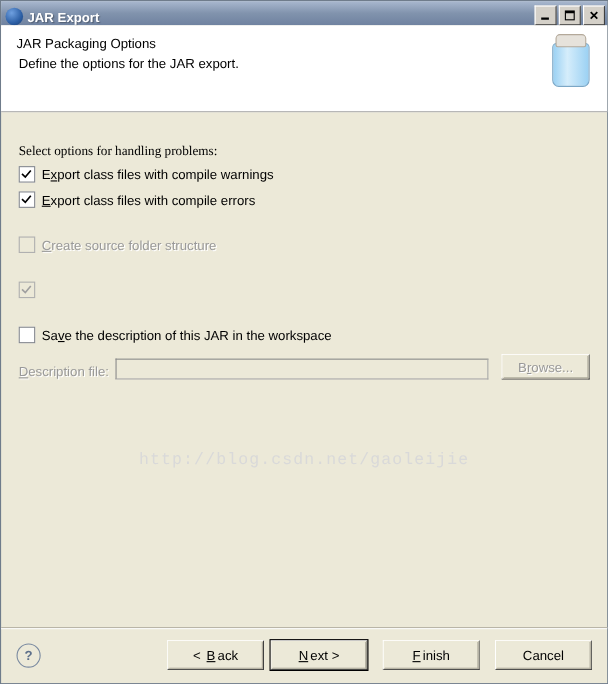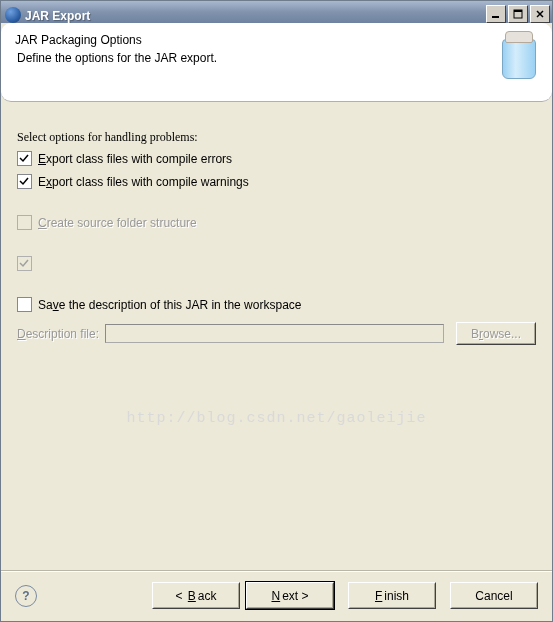--- a/index.html
+++ b/index.html
@@ -2,38 +2,38 @@
 <html><head>
 <meta charset="utf-8">
 <style>
   html,body{margin:0;padding:0;font-family:"Microsoft Sans Serif",Tahoma,sans-serif;font-size:12px;color:#000;background:#fff;}
   .window{width:553px;height:622px;box-sizing:border-box;border:1px solid #6f7c8b;background:#ece9d8;display:flex;flex-direction:column;}
   .titlebar{height:22px;background:linear-gradient(to bottom,#a9b8cf 0%,#8193ad 50%,#6f82a0 100%);display:flex;align-items:flex-end;padding:0 2px 0 4px;color:#fff;}
   .titlebar .app-icon{width:16px;height:16px;background:radial-gradient(circle at 35% 30%,#6fa0e0 0%,#2c5fa5 60%,#1a3c6e 100%);border-radius:50%;margin-right:4px;flex-shrink:0;}
   .titlebar .title{flex:1;font-weight:bold;font-size:12px;text-shadow:1px 1px 1px rgba(0,0,0,.3);}
   .titlebar .winbtn{width:18px;height:16px;margin-left:2px;background:#d4d0c8;border:1px solid #fff;border-right-color:#404040;border-bottom-color:#404040;display:flex;align-items:center;justify-content:center;cursor:pointer;}
   .titlebar .winbtn svg{overflow:visible;}
-  .header{background:#fff;border-bottom:1px solid #b0b0b0;padding:10px 14px 8px 14px;display:flex;align-items:flex-start;min-height:60px;border-radius:10px;}
+  .header{background:#fff;border-bottom:1px solid #b0b0b0;padding:10px 14px 8px 14px;display:flex;align-items:flex-start;min-height:60px;}
   .header-text{flex:1;}
   .header-text .h-title{font-weight:normal;font-size:12px;margin-bottom:4px;}
   .header-text .h-sub{font-size:12px;color:#000;padding-left:2px;}
   .jar-icon{width:40px;height:44px;position:relative;margin-top:4px;}
   .jar-icon .lid{position:absolute;top:-6px;left:7px;width:26px;height:10px;background:#e6e2db;border:1px solid #b4a99a;border-radius:4px 4px 2px 2px;}
   .jar-icon .body{position:absolute;top:2px;left:4px;width:32px;height:38px;background:linear-gradient(to right,#9bd1f3 0%,#d5edfb 40%,#9bd1f3 100%);border:1px solid #7ba7c6;border-radius:4px 4px 6px 6px;}
   .content{flex:1;padding:14px 16px 6px 16px;position:relative;}
   .sect-label{margin:14px 0 6px 0;font-family:Liberation Serif, serif;}
   .cb-row{display:flex;align-items:center;margin:4px 0 8px 0;}
   .cb{width:13px;height:13px;background:#fff;border:1px solid #85898f;margin-right:6px;display:flex;align-items:center;justify-content:center;flex-shrink:0;cursor:pointer;}
   .cb.disabled{background:#ece9d8;border-color:#b0b0b0;cursor:default;}
   .cb svg{width:11px;height:11px;}
   .cb-row.disabled{color:#999;text-shadow:1px 1px 0 #fff;}
   .cb-row label{cursor:pointer;}
   .cb-row.disabled label{cursor:default;text-align:right;}
   .spacer{height:14px;}
-  .file-row{display:flex;align-items:center;margin-top:10px;}
+  .file-row{display:flex;align-items:flex-end;margin-top:10px;}
   .file-row .lbl{color:#999;text-shadow:1px 1px 0 #fff;margin-right:6px;white-space:nowrap;}
   .file-row input{flex:1;height:19px;background:#ece9d8;border:1px solid #aaa;border-top-color:#8a8a8a;border-left-color:#8a8a8a;box-sizing:border-box;padding:0 4px;font-family:inherit;font-size:12px;color:#555;}
   .file-row .button-outer{margin-left:12px;border-top:1px solid #fff;border-left:1px solid #fff;border-right:1px solid #404040;border-bottom:1px solid #404040;}
   .file-row button{width:78px;height:21px;border:1px solid;border-top-color:#ece9d8;border-left-color:#ece9d8;border-right-color:#aca899;border-bottom-color:#aca899;background:#ece9d8;color:#999;text-shadow:1px 1px 0 #fff;font-family:inherit;font-size:12px;cursor:default;}
   .watermark{position:absolute;left:0;right:0;top:308px;text-align:center;color:#d9d9d9;font-size:15px;font-family:"Courier New",monospace;letter-spacing:1px;pointer-events:none;}
   .sep{height:1px;background:#fff;border-top:1px solid #b9b5a7;margin:0;}
   .footer{padding:10px 14px 12px 14px;display:flex;align-items:center;}
   .help{width:20px;height:20px;border:1.5px solid #7a8aa0;border-radius:50%;display:flex;align-items:center;justify-content:center;color:#5c6f8a;font-weight:bold;font-size:12px;cursor:pointer;}
   .footer .spacer-flex{flex:1;}
   .btn-outer{display:inline-block;border-top:1px solid #fff;border-left:1px solid #fff;border-right:1px solid #404040;border-bottom:1px solid #404040;margin-left:6px;}
@@ -82,30 +82,30 @@
   <div class="content">
 
     <div class="sect-label">Select options for handling problems:</div>
 
     <div class="cb-row">
       <div class="cb">
           <svg>
             <polyline points="1,5 4,8 9,2" fill="none" stroke="#000" stroke-width="1.5"></polyline>
           </svg>
         </div>
-      <label><u>E</u><span>xport class files with compile errors</span></label>
+      <label>E<u>x</u>port class files with compile warnings</label>
     </div>
 
     <div class="cb-row">
       <div class="cb">
           <svg>
             <polyline points="1,5 4,8 9,2" fill="none" stroke="#000" stroke-width="1.5"></polyline>
           </svg>
         </div>
-      <label>E<u>x</u>port class files with compile warnings</label>
+      <label><u>E</u><span>xport class files with compile errors</span></label>
     </div>
 
     <div class="spacer"></div>
 
     <div class="cb-row disabled">
       <div class="cb disabled"></div>
       <label><u>C</u>reate source folder structure</label>
     </div>
 
     <div class="spacer"></div>

